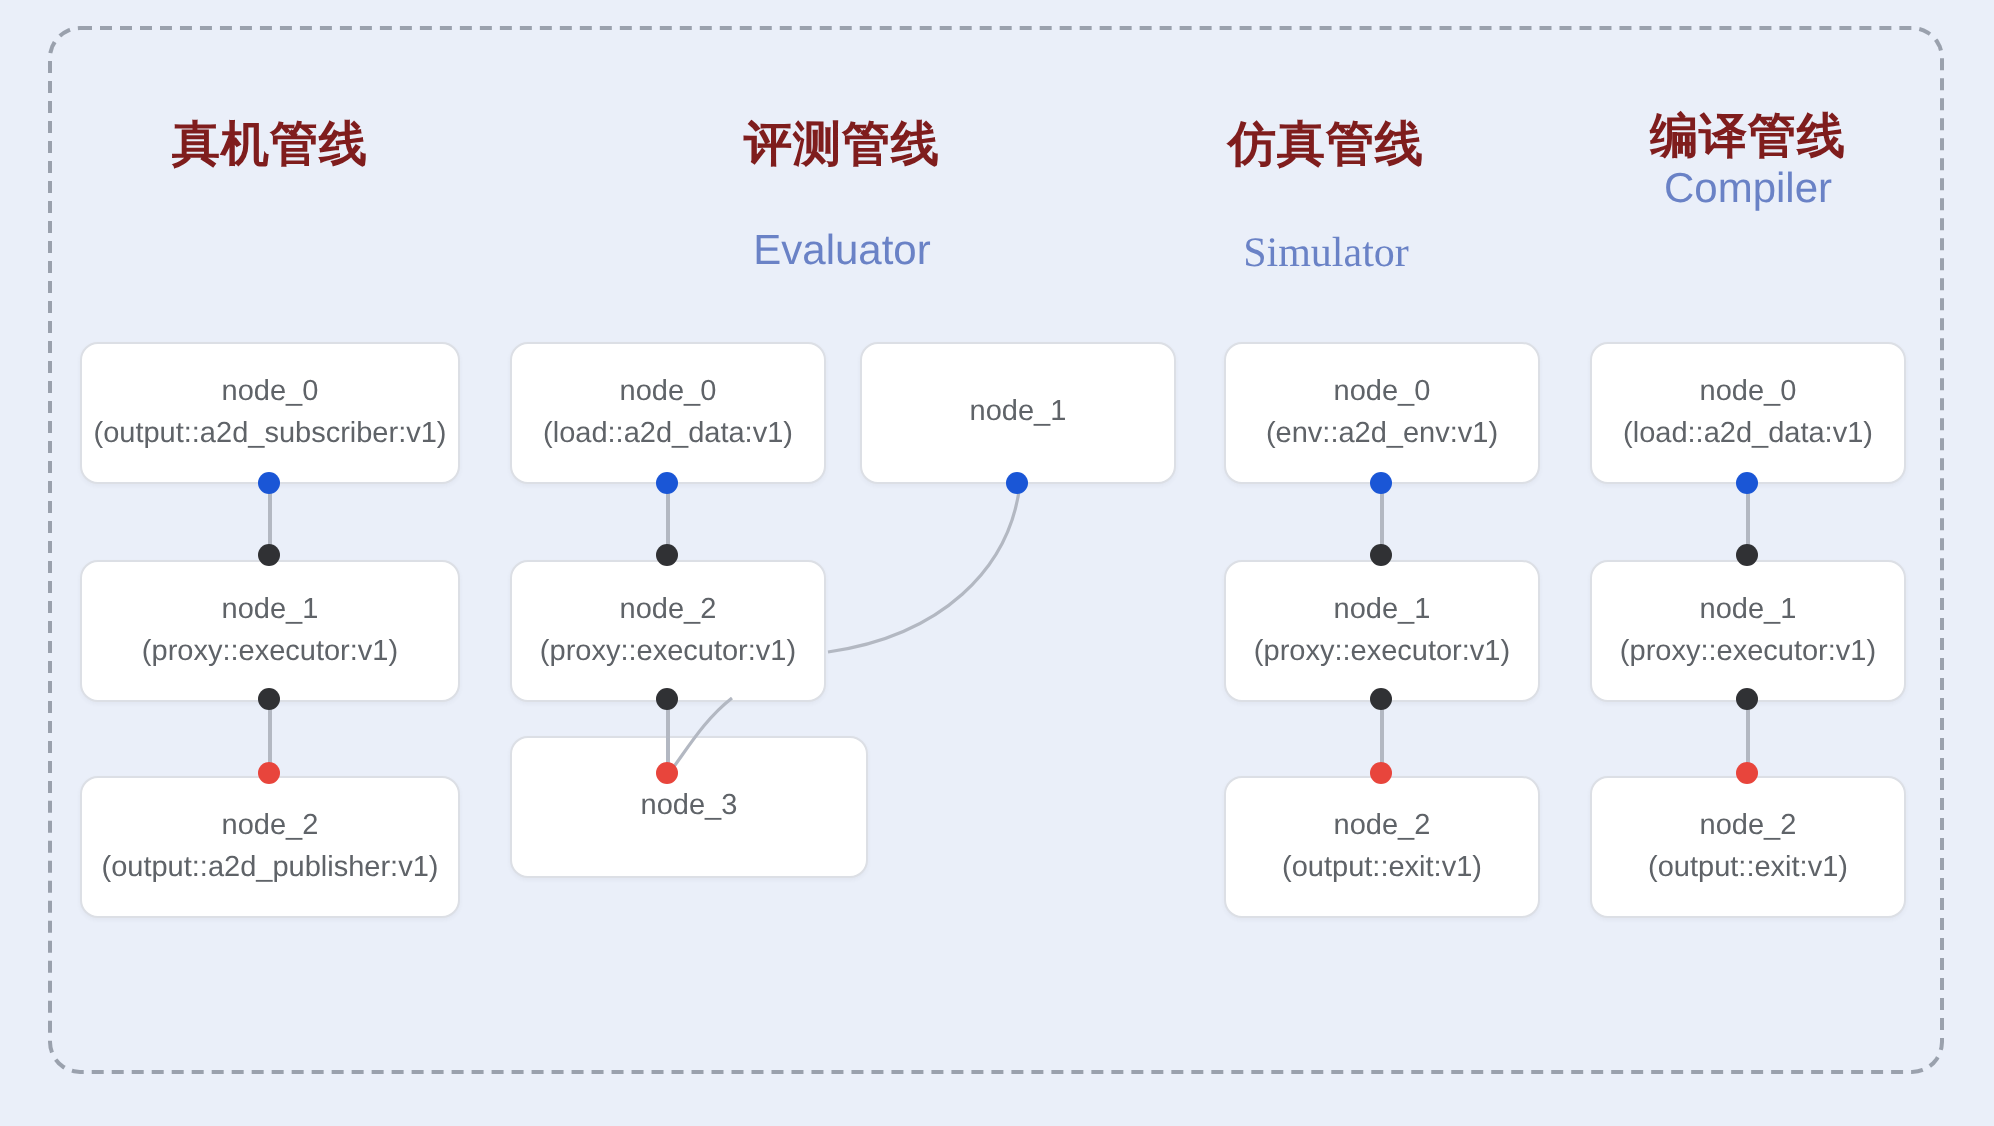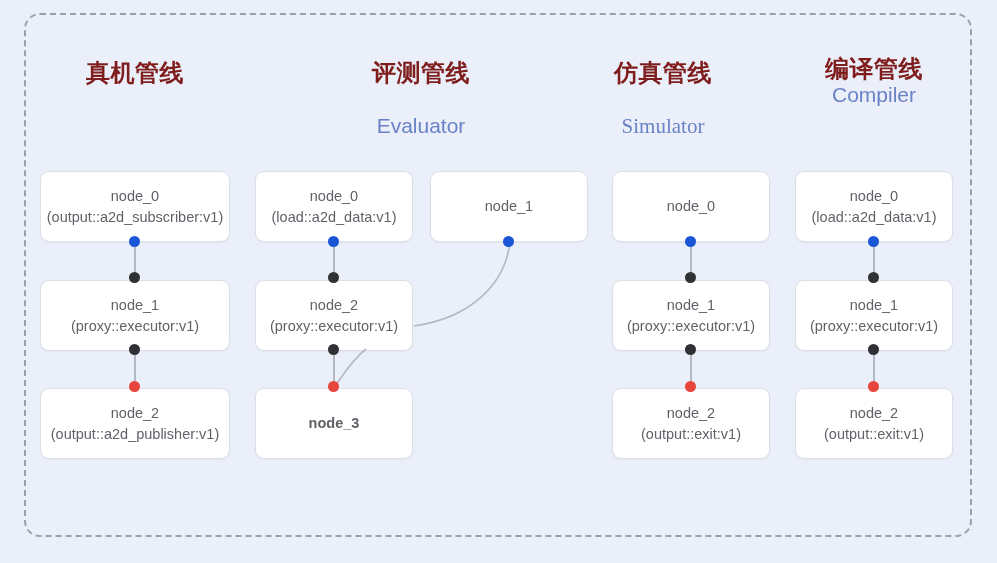--- a/index.html
+++ b/index.html
@@ -170,29 +170,30 @@
   <div class="dot dot-blue" style="left:503px; top:236px;"></div>
 
   <div class="dot dot-black" style="left:328px; top:272px;"></div>
   <div class="node" style="left:255px; top:280px; width:158px; height:71px;">
     <span class="n-name">node_2</span>
     <span class="n-type">(proxy::executor:v1)</span>
   </div>
   <div class="dot dot-black" style="left:328px; top:344px;"></div>
 
   <div class="dot dot-red" style="left:328px; top:381px;"></div>
-  <div class="node" style="left:255px; top:388px; width:158px; height:71px;font-weight:bold;">
+  <div class="node" style="left:255px; top:368px; width:179px; height:71px;">
     <span class="n-name">node_3</span>
   </div>
 
   <div class="vline" style="left:690px; top:238px; height:42px;"></div>
   <div class="vline" style="left:690px; top:346px; height:42px;"></div>
 
   <div class="node" style="left:612px; top:171px; width:158px; height:71px;">
     <span class="n-name">node_0</span>
+    <span class="n-type">(env::a2d_env:v1)</span>
   </div>
   <div class="dot dot-blue" style="left:685px; top:236px;"></div>
 
   <div class="dot dot-black" style="left:685px; top:272px;"></div>
   <div class="node" style="left:612px; top:280px; width:158px; height:71px;">
     <span class="n-name">node_1</span>
     <span class="n-type">(proxy::executor:v1)</span>
   </div>
   <div class="dot dot-black" style="left:685px; top:344px;"></div>
 

